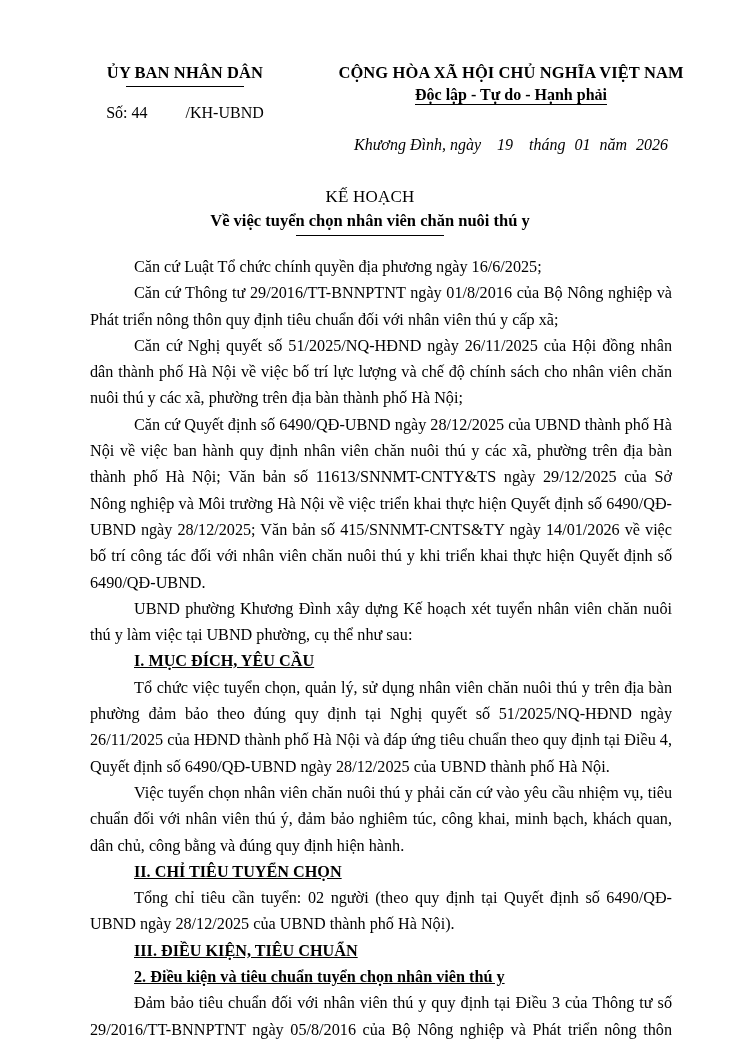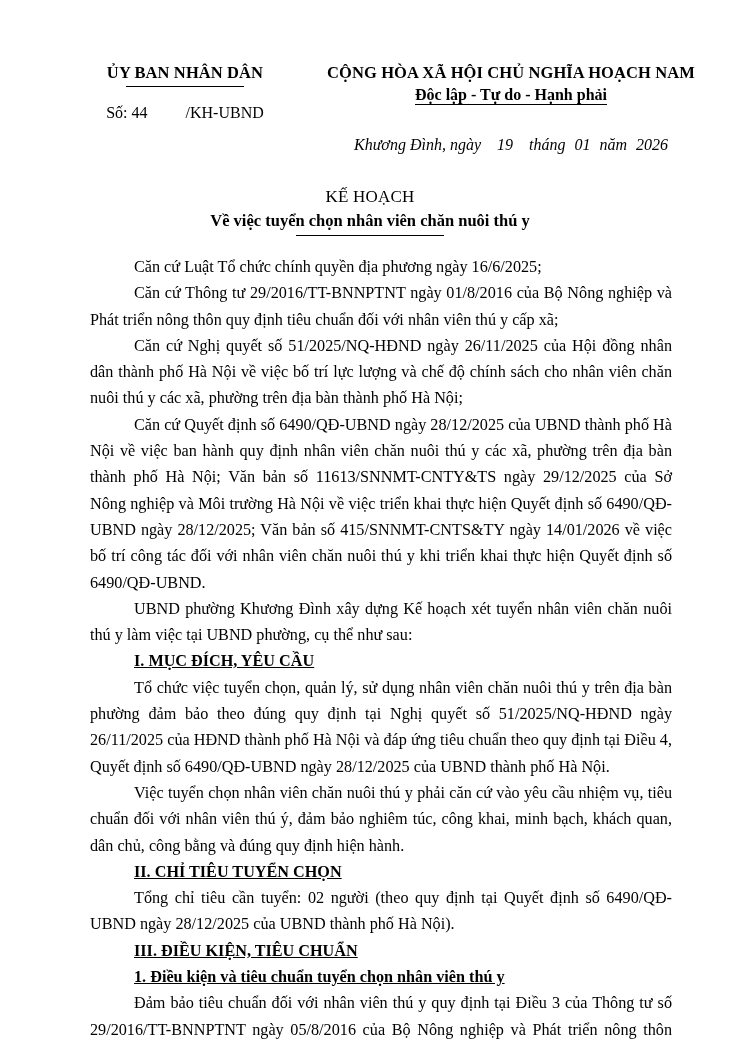--- a/index.html
+++ b/index.html
@@ -156,21 +156,21 @@
 
     <div class="hdr-col-left">
       <div class="org-line">ỦY BAN NHÂN DÂN</div>
       <div class="rule-short"></div>
       <div class="num-line">
         <span>Số: 44</span><span class="gap"></span><span>/KH-UBND</span>
       </div>
     </div>
 
     <div class="hdr-col-right">
-      <div class="nation-line">CỘNG HÒA XÃ HỘI CHỦ NGHĨA HOẠCH NAM</div>
+      <div class="nation-line">CỘNG HÒA XÃ HỘI CHỦ NGHĨA VIỆT NAM</div>
       <div class="nation-motto"><span class="u">Độc lập - Tự do - Hạnh phải</span></div>
       <div class="date-line">
         <span>Khương Đình, ngày</span><span class="sp-md"></span><span>19</span><span class="sp-md"></span><span>tháng</span><span class="sp-sm"></span><span>01</span><span class="sp-sm"></span><span>năm</span><span class="sp-sm"></span><span>2026</span>
       </div>
     </div>
 
   </div>
 
   <div class="title-block">
     <div class="doc-title">KẾ HOẠCH</div>
@@ -183,17 +183,17 @@
       <p class="para">Căn cứ Thông tư 29/2016/TT-BNNPTNT ngày 01/8/2016 của Bộ Nông nghiệp và Phát triển nông thôn quy định tiêu chuẩn đối với nhân viên thú y cấp xã;</p>
       <p class="para">Căn cứ Nghị quyết số 51/2025/NQ-HĐND ngày 26/11/2025 của Hội đồng nhân dân thành phố Hà Nội về việc bố trí lực lượng và chế độ chính sách cho nhân viên chăn nuôi thú y các xã, phường trên địa bàn thành phố Hà Nội;</p>
       <p class="para">Căn cứ Quyết định số 6490/QĐ-UBND ngày 28/12/2025 của UBND thành phố Hà Nội về việc ban hành quy định nhân viên chăn nuôi thú y các xã, phường trên địa bàn thành phố Hà Nội; Văn bản số 11613/SNNMT-CNTY&amp;TS ngày 29/12/2025 của Sở Nông nghiệp và Môi trường Hà Nội về việc triển khai thực hiện Quyết định số 6490/QĐ-UBND ngày 28/12/2025; Văn bản số 415/SNNMT-CNTS&amp;TY ngày 14/01/2026 về việc bố trí công tác đối với nhân viên chăn nuôi thú y khi triển khai thực hiện Quyết định số 6490/QĐ-UBND.</p>
       <p class="para">UBND phường Khương Đình xây dựng Kế hoạch xét tuyển nhân viên chăn nuôi thú y làm việc tại UBND phường, cụ thể như sau:</p>
       <p class="heading">I. MỤC ĐÍCH, YÊU CẦU</p>
       <p class="para">Tổ chức việc tuyển chọn, quản lý, sử dụng nhân viên chăn nuôi thú y trên địa bàn phường đảm bảo theo đúng quy định tại Nghị quyết số 51/2025/NQ-HĐND ngày 26/11/2025 của HĐND thành phố Hà Nội và đáp ứng tiêu chuẩn theo quy định tại Điều 4, Quyết định số 6490/QĐ-UBND ngày 28/12/2025 của UBND thành phố Hà Nội.</p>
       <p class="para">Việc tuyển chọn nhân viên chăn nuôi thú y phải căn cứ vào yêu cầu nhiệm vụ, tiêu chuẩn đối với nhân viên thú ý, đảm bảo nghiêm túc, công khai, minh bạch, khách quan, dân chủ, công bằng và đúng quy định hiện hành.</p>
       <p class="heading">II. CHỈ TIÊU TUYỂN CHỌN</p>
       <p class="para">Tổng chỉ tiêu cần tuyển: 02 người (theo quy định tại Quyết định số 6490/QĐ-UBND ngày 28/12/2025 của UBND thành phố Hà Nội).</p>
       <p class="heading">III. ĐIỀU KIỆN, TIÊU CHUẨN</p>
-      <p class="heading">1. Điều kiện và tiêu chuẩn tuyển chọn nhân viên thú y</p>
+      <p class="heading">2. Điều kiện và tiêu chuẩn tuyển chọn nhân viên thú y</p>
       <p class="para">Đảm bảo tiêu chuẩn đối với nhân viên thú y quy định tại Điều 3 của Thông tư số 29/2016/TT-BNNPTNT ngày 05/8/2016 của Bộ Nông nghiệp và Phát triển nông thôn như sau:</p>
     </div>
 
 </div>
 
 </body></html>

